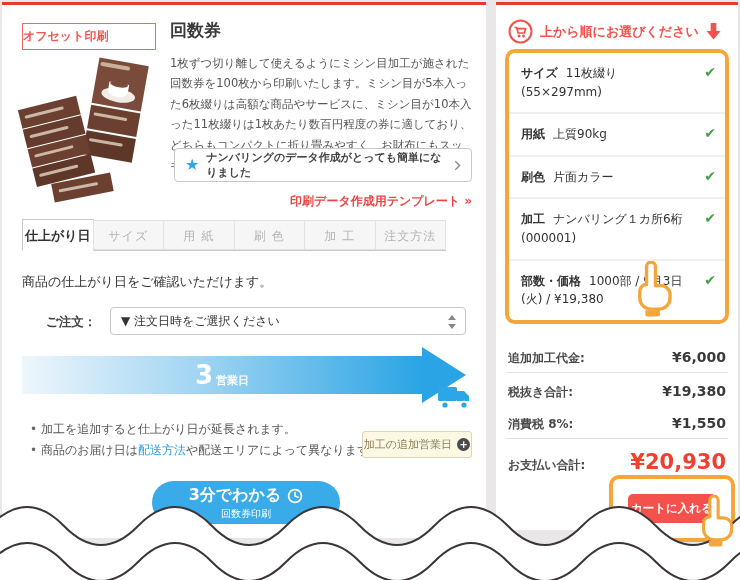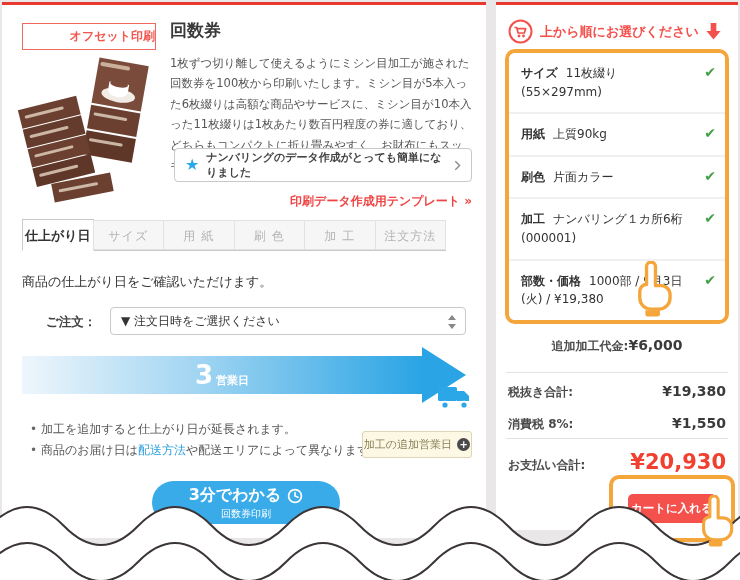--- a/index.html
+++ b/index.html
@@ -5,21 +5,21 @@
   * { margin:0; padding:0; box-sizing:border-box; }
   html,body { width:740px; height:580px; }
   body { font-family:"DejaVu Sans","Liberation Sans",sans-serif; }
   .page { position:relative; width:740px; height:580px; background:#e9e7e7; overflow:hidden; }
   .card { position:absolute; background:#fff; border-top:3px solid #e8382f; }
   .left-card  { left:2px;  top:2px; width:484px; height:536px; }
   .right-card { left:496px; top:2px; width:242px; height:528px; }
 
   
   .badge { position:absolute; left:20px; top:18px; width:134px; height:27px; line-height:25px;
-           border:1px solid #f0685e; color:#f0564e; font-size:12px; font-weight:bold; text-align:right; }
+           border:1px solid #f0685e; color:#f0564e; font-size:12px; font-weight:bold; text-align:left; }
   .title { position:absolute; left:168px; top:14px; font-size:17px; font-weight:bold; color:#3a3a3a; }
   .product-img { position:absolute; left:12px; top:50px; width:154px; height:156px; }
   .desc { position:absolute; left:168px; top:48px; width:304px; font-size:11.5px; line-height:1.78; color:#555; }
   .notice-btn { position:absolute; left:172px; top:143px; width:298px; height:34px; border:1px solid #c9c9c9;
                 border-radius:4px; background:#fff; display:flex; align-items:center; gap:7px; padding:0 10px;
                 font-size:11px; font-weight:bold; color:#444; cursor:pointer; }
   .notice-btn .star { color:#29a8e8; font-size:16px; line-height:1; }
   .notice-btn .chev { margin-left:auto; }
   .tpl-link { position:absolute; right:14px; top:188px; color:#ef4444; font-size:12px; font-weight:bold;
               text-decoration:none; cursor:pointer; }
@@ -78,21 +78,21 @@
   .sel-row b { margin-right:8px; }
   .check { position:absolute; right:9px; top:9px; color:#43a047; font-size:14px; font-weight:bold; }
   .hand { position:absolute; z-index:7; }
   .hand-1 { left:131px; top:256px; }
   .hand-2 { left:196px; top:490px; }
 
   .price-row { position:absolute; left:12px; width:218px; display:flex; justify-content:space-between;
                align-items:baseline; }
   .price-row .pl { font-size:12px; font-weight:bold; color:#4a4a4a; }
   .price-row .pv { font-size:14px; font-weight:bold; color:#3a3a3a; }
-  .pr-0 { top:312px; } .pr-1 { top:332px;justify-content:center; } .pr-2 { top:378px; } .pr-3 { top:410px; }
+  .pr-0 { top:312px; } .pr-1 { top:344px; } .pr-2 { top:378px; } .pr-3 { top:410px; }
   .divider { position:absolute; left:10px; width:222px; border-top:1px solid #e3e3e3; }
   .dv-1 { top:367px; } .dv-2 { top:433px; }
   .total-row { top:445px; }
   .total-row .pv { font-size:21px; color:#f0402f; }
 
   .cart-ring { position:absolute; left:113px; top:470px; border:4px solid #f5a63b; border-radius:10px;
                background:#fff; padding:15px; }
   .cart-btn { width:88px; height:29px; background:#f4504c; color:#fff; font-size:11.5px; font-weight:bold;
               border:none; border-radius:5px; cursor:pointer; font-family:inherit; }
 

